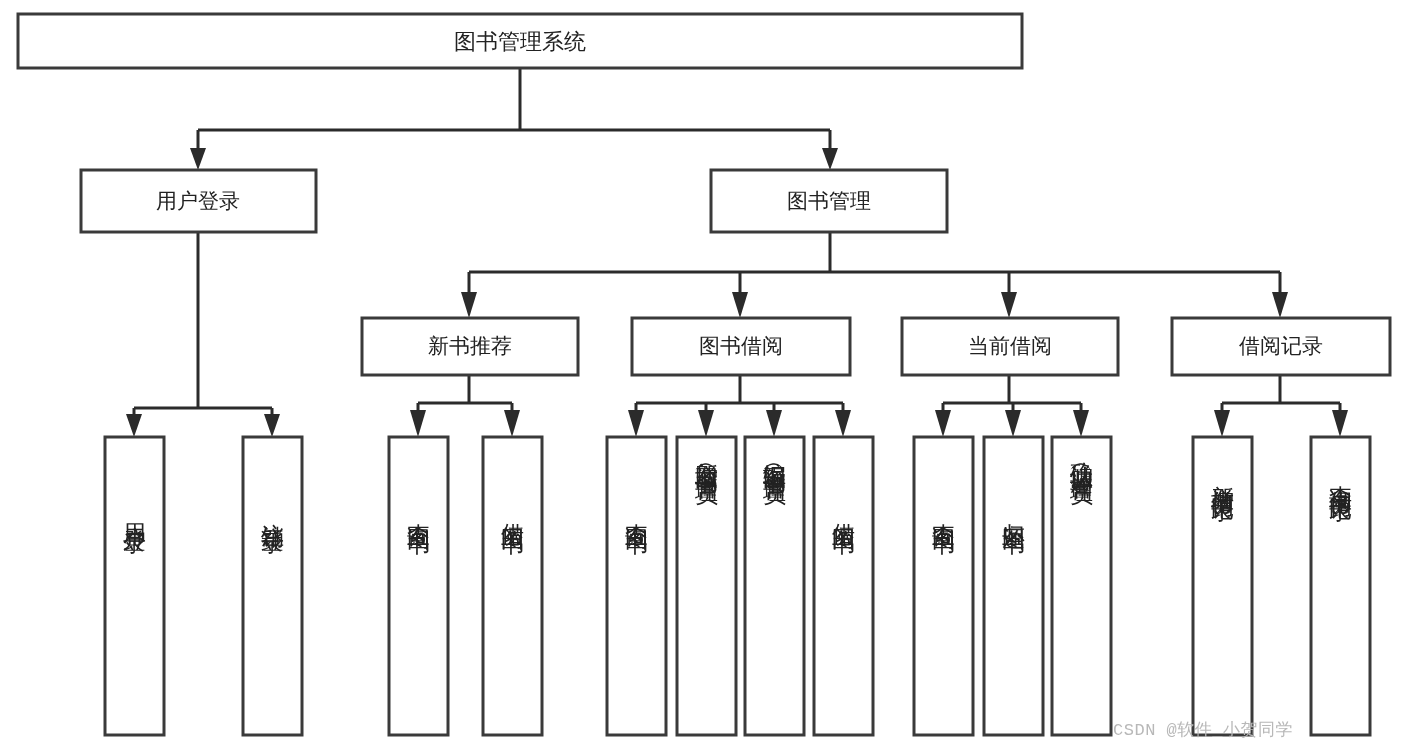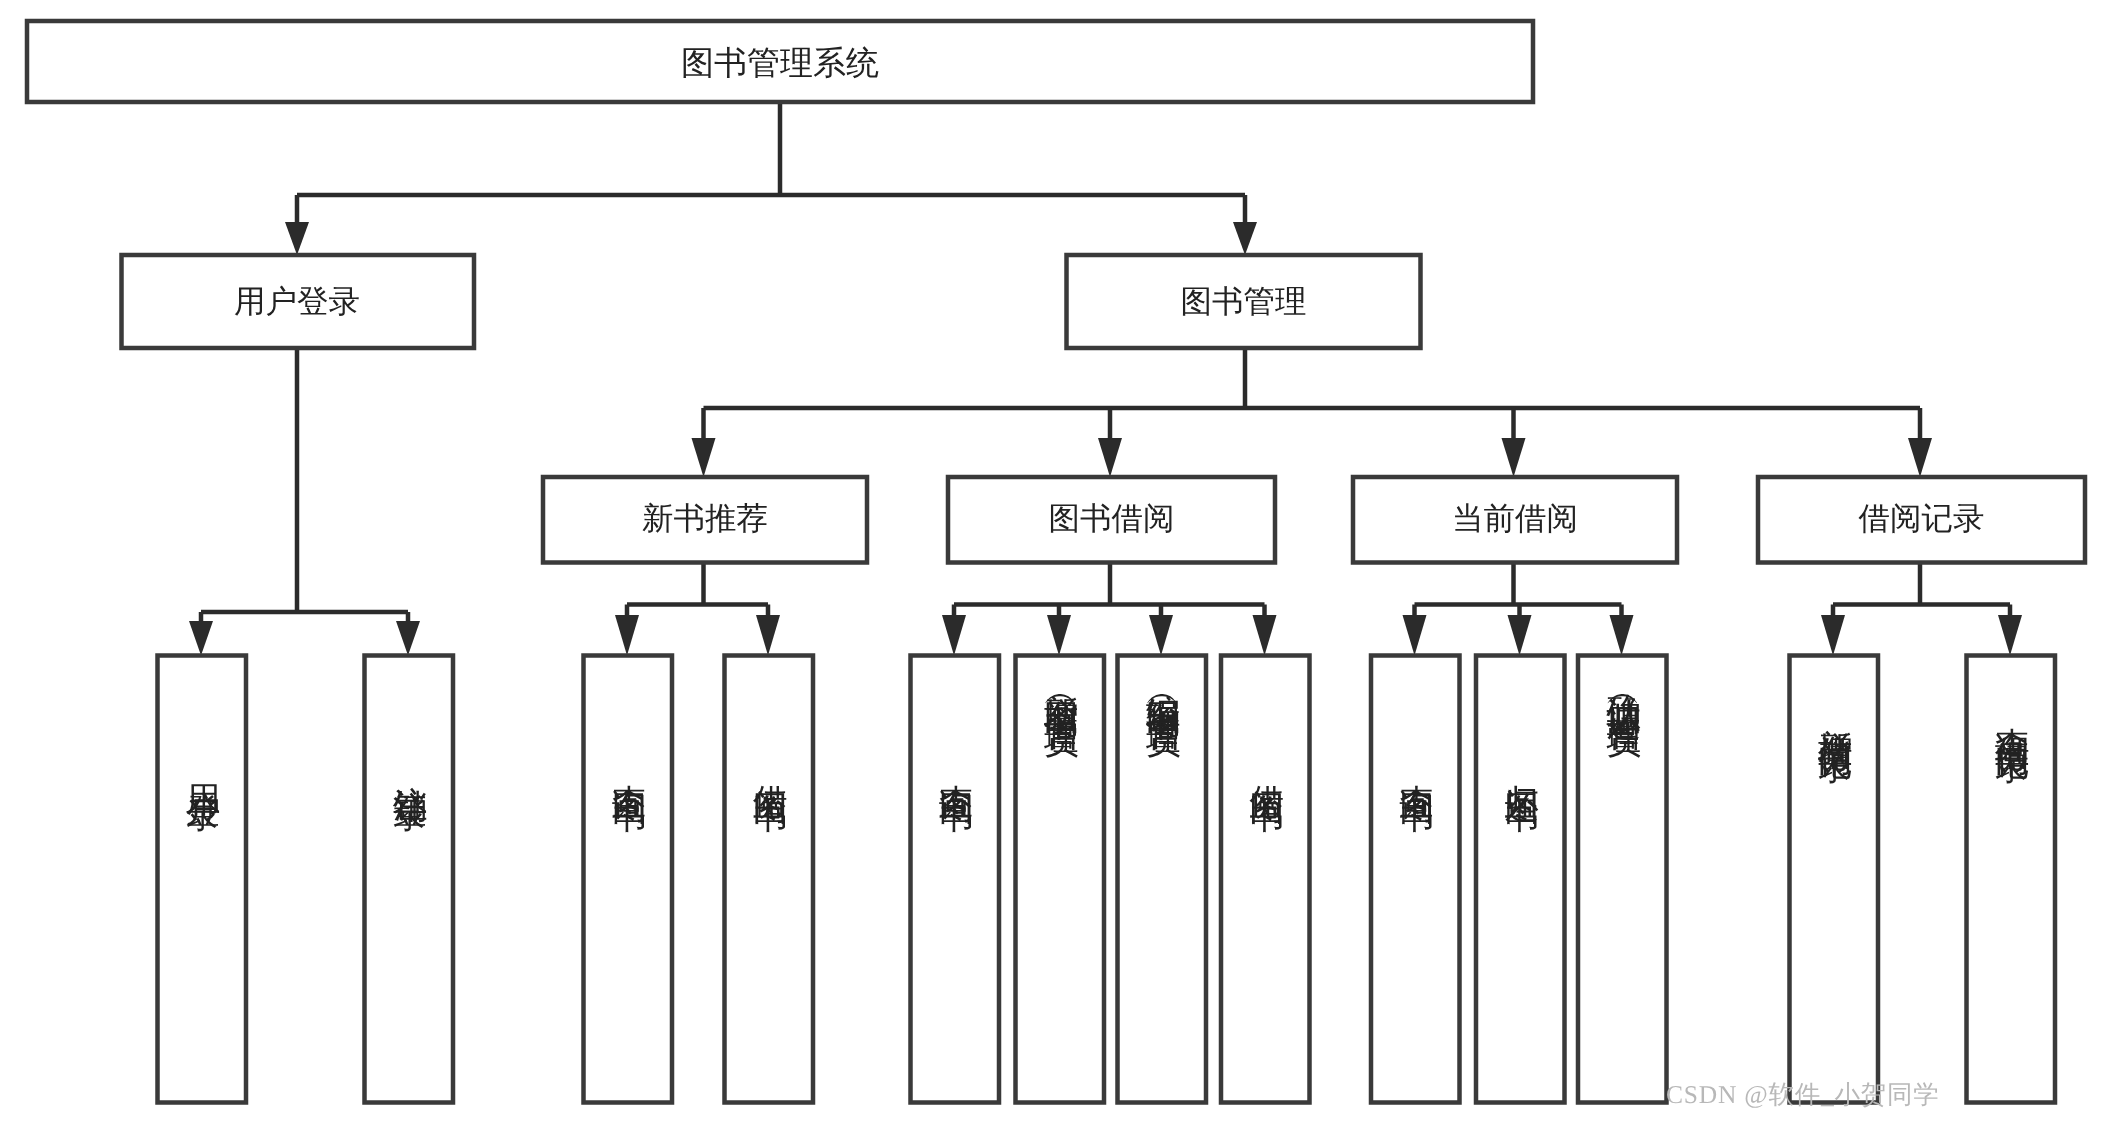--- a/index.html
+++ b/index.html
@@ -65,21 +65,21 @@
     font-size: 23px;
     line-height: 1;
     letter-spacing: 3px;
     color: #222222;
     white-space: nowrap;
   }
   .watermark {
     position: absolute;
     right: 8px;
     bottom: 6px;
-    font-family: Liberation Serif, serif;
+    font-family: Liberation Mono, monospace;
     font-size: 17px;
     color: #b8b8b8;
     letter-spacing: 0.5px;
     white-space: nowrap;
   }
 </style>
 </head>
 <body>
 
 <div id="diagram-root">

